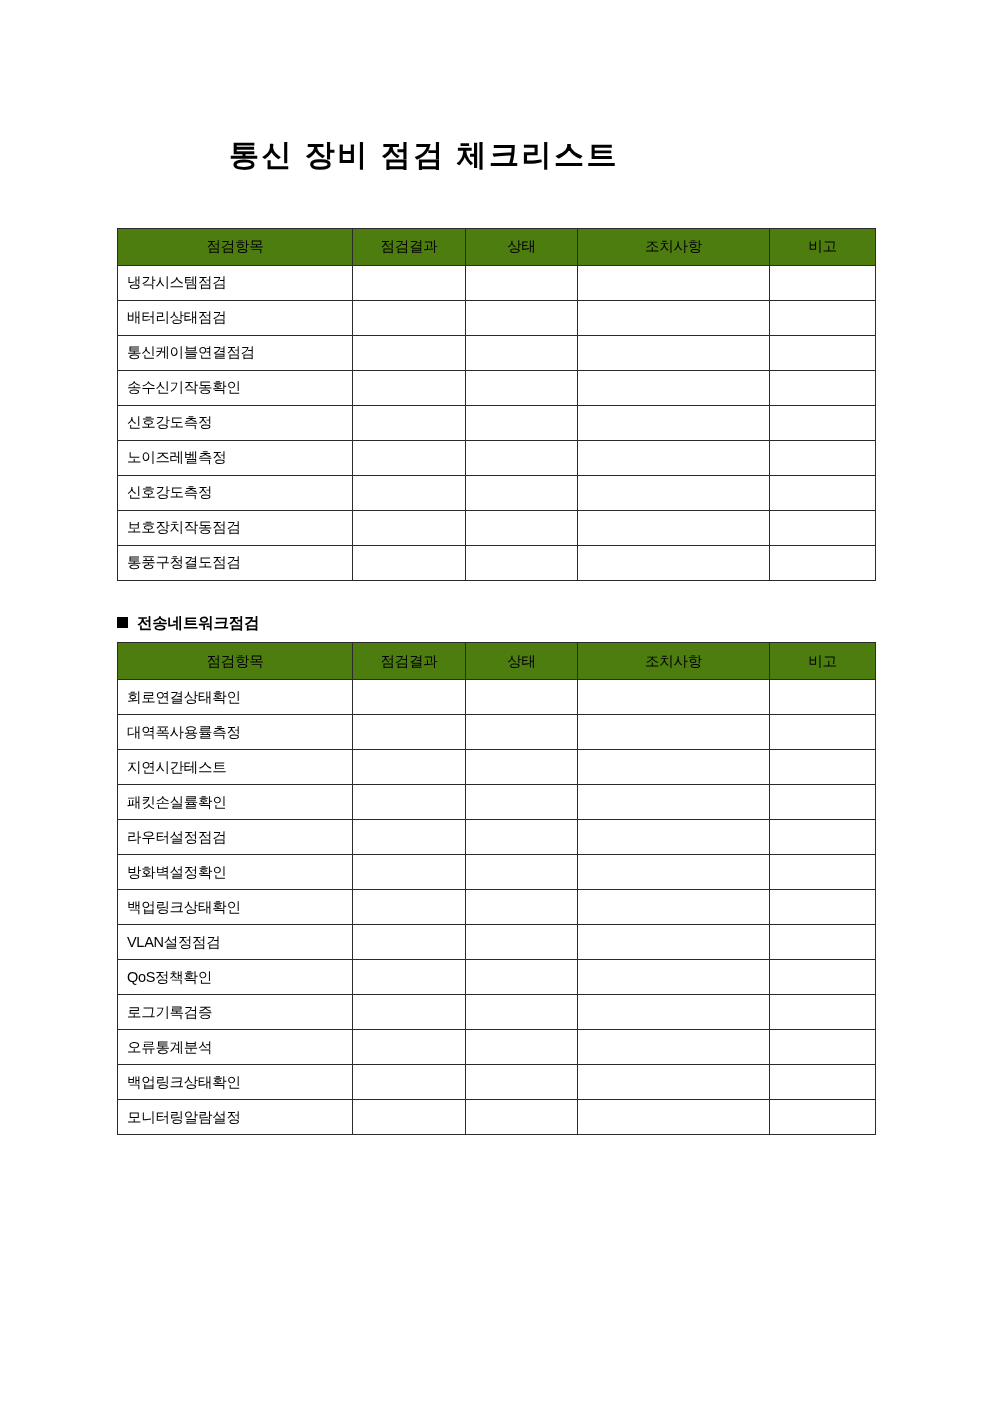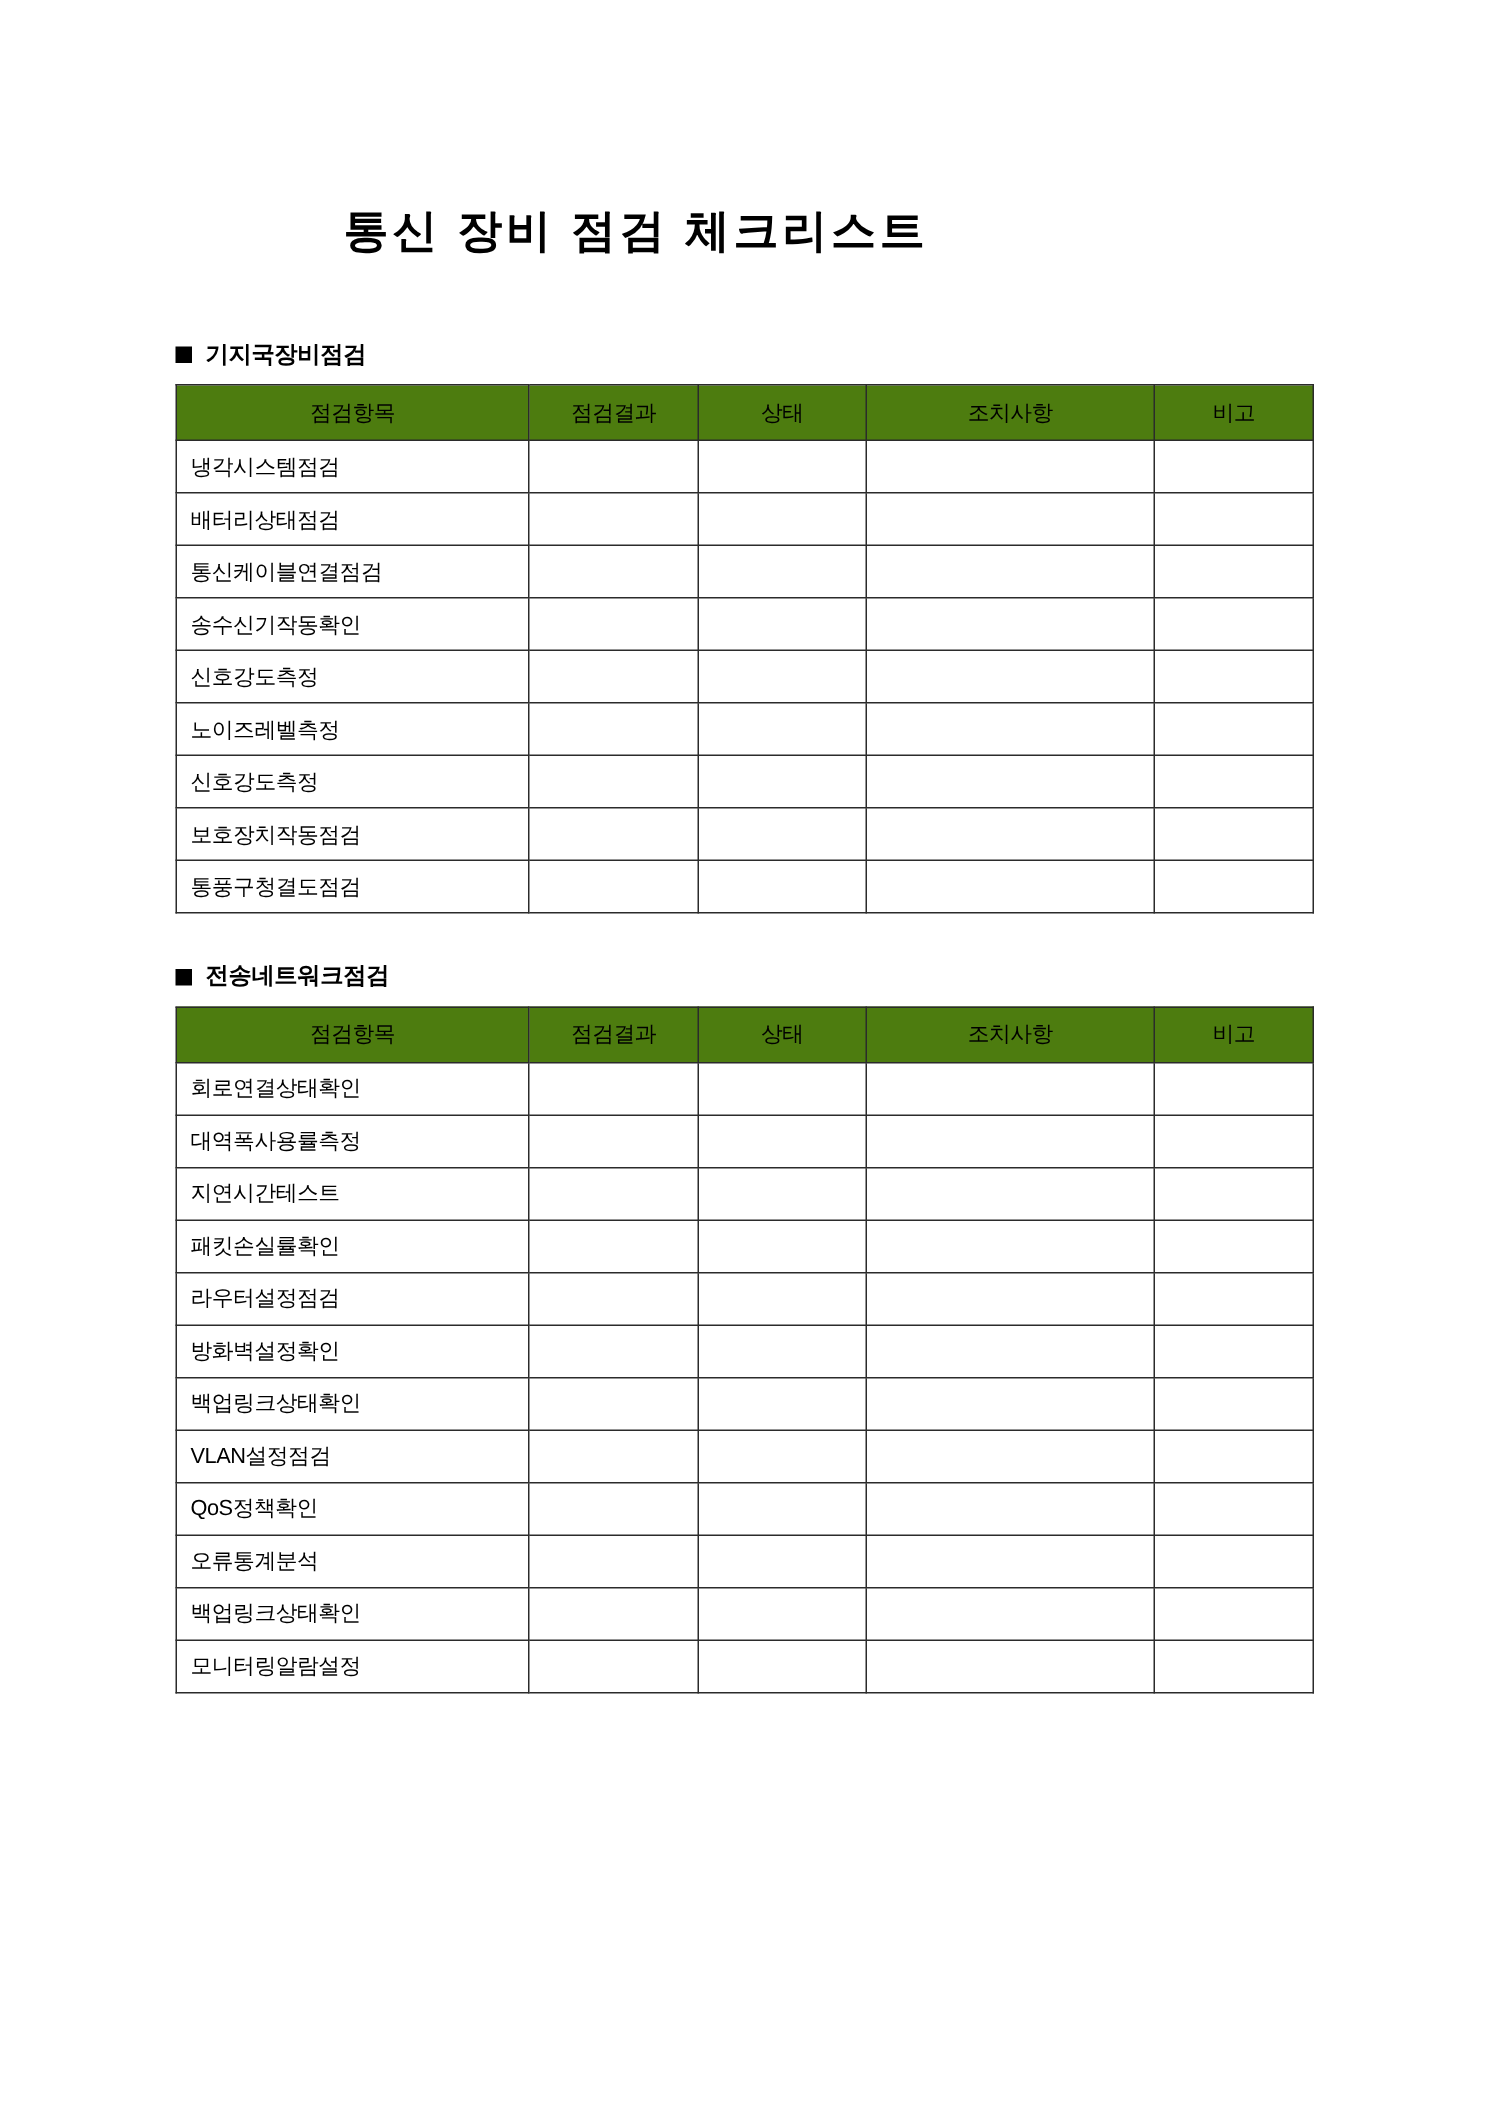--- a/index.html
+++ b/index.html
@@ -90,24 +90,20 @@
   col.c-remarks { width: 106px; }
 </style>
 </head>
 <body>
 
 <div class="page">
 
   <h1 class="doc-title">통신 장비 점검 체크리스트</h1>
 
   <div class="section section-1">
-    <div class="section-heading">
-      <span class="bullet-square"></span>
-      <span>기지국장비점검</span>
-    </div>
     <table class="checklist">
       <colgroup>
         <col class="c-item">
           <col class="c-result">
           <col class="c-status">
           <col class="c-action">
           <col class="c-remarks">
       </colgroup>
       <thead>
         <tr>
@@ -266,20 +262,27 @@
             <td class="blank-cell"></td>
           </tr>
           <tr>
             <td class="item-cell">QoS정책확인</td>
             <td class="blank-cell"></td>
             <td class="blank-cell"></td>
             <td class="blank-cell"></td>
             <td class="blank-cell"></td>
           </tr>
           <tr>
+            <td class="item-cell">로그기록검증</td>
+            <td class="blank-cell"></td>
+            <td class="blank-cell"></td>
+            <td class="blank-cell"></td>
+            <td class="blank-cell"></td>
+          </tr>
+          <tr>
             <td class="item-cell">오류통계분석</td>
             <td class="blank-cell"></td>
             <td class="blank-cell"></td>
             <td class="blank-cell"></td>
             <td class="blank-cell"></td>
           </tr>
           <tr>
             <td class="item-cell">백업링크상태확인</td>
             <td class="blank-cell"></td>
             <td class="blank-cell"></td>

